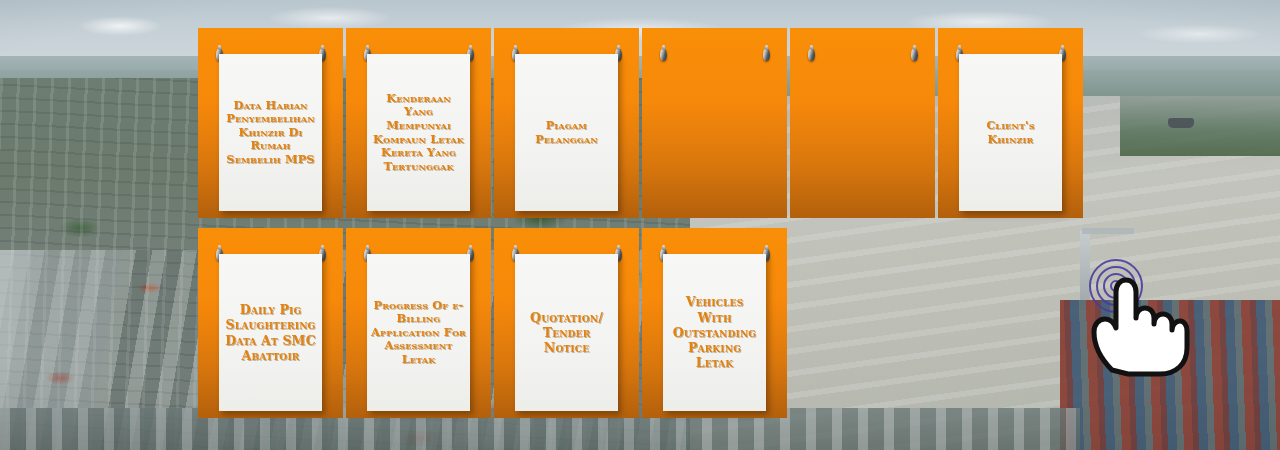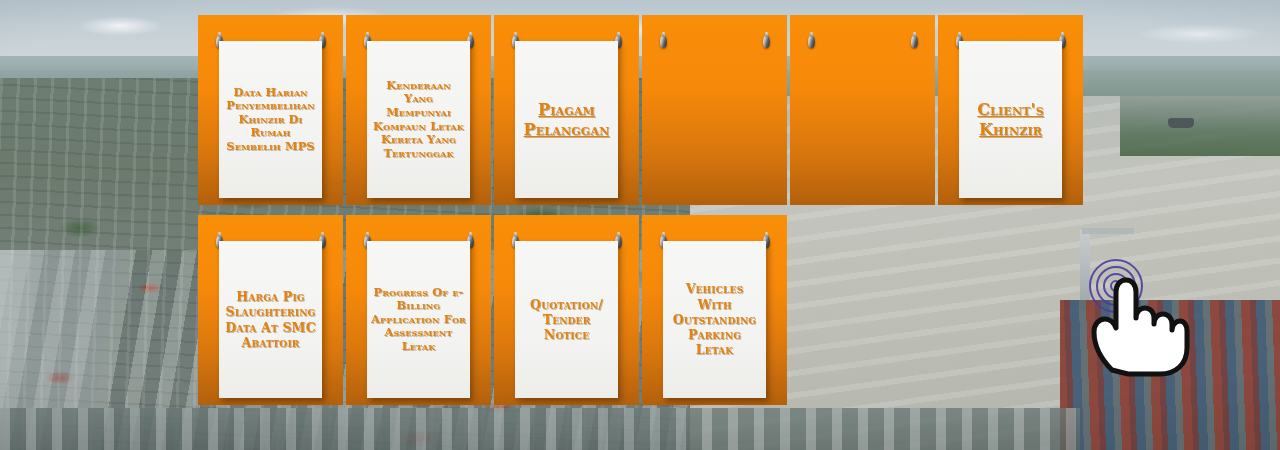--- a/index.html
+++ b/index.html
@@ -144,21 +144,21 @@
   .bg-vignette {
     position: absolute;
     inset: 0;
     background: radial-gradient(120% 90% at 50% 45%, rgba(0,0,0,0) 55%, rgba(0,0,0,.18) 100%);
   }
 
   
   #card-grid {
     position: absolute;
     left: 198px;
-    top: 15px;
+    top: 28px;
     width: 884px;
     display: grid;
     grid-template-columns: repeat(6, 145px);
     grid-template-rows: 190px 190px;
     column-gap: 3px;
     row-gap: 10px;
   }
 
   .tile {
     position: relative;
@@ -188,21 +188,21 @@
     font-weight: bold;
     font-size: 12.5px;
     line-height: 1.22;
     text-align: center;
     color: #e5810d;
     text-shadow: 1px 1px 0 rgba(90,55,10,.35);
     letter-spacing: .2px;
     word-break: break-word;
   }
   .paper-text.t-sm { font-size: 11.3px; line-height: 1.2; }
-  .paper-text.t-lg { font-size: 16px; text-decoration: underline; }
+  .paper-text.t-lg { font-size: 11px; }
 
   
   .pin {
     position: absolute;
     top: 20px;
     width: 7px;
     height: 13px;
     border-radius: 48% 48% 40% 40% / 55% 55% 45% 45%;
     background: linear-gradient(105deg, #f2f3f4 0%, #bfc3c6 30%, #565c60 62%, #2d3134 100%);
     box-shadow: 0 1px 2px rgba(0,0,0,.45);
@@ -305,21 +305,21 @@
         <div class="pin left"></div>
         <div class="pin right"></div>
         <div class="paper">
           <div class="paper-text t-lg">Client's Khinzir</div>
         </div>
       </div>
       <div class="tile">
         <div class="pin left"></div>
         <div class="pin right"></div>
         <div class="paper">
-          <div class="paper-text">Harga Pig Slaughtering Data At SMC Abattoir</div>
+          <div class="paper-text">Daily Pig Slaughtering Data At SMC Abattoir</div>
         </div>
       </div>
       <div class="tile">
         <div class="pin left"></div>
         <div class="pin right"></div>
         <div class="paper">
           <div class="paper-text t-sm">Progress Of e-Billing Application For Assessment Letak</div>
         </div>
       </div>
       <div class="tile">

